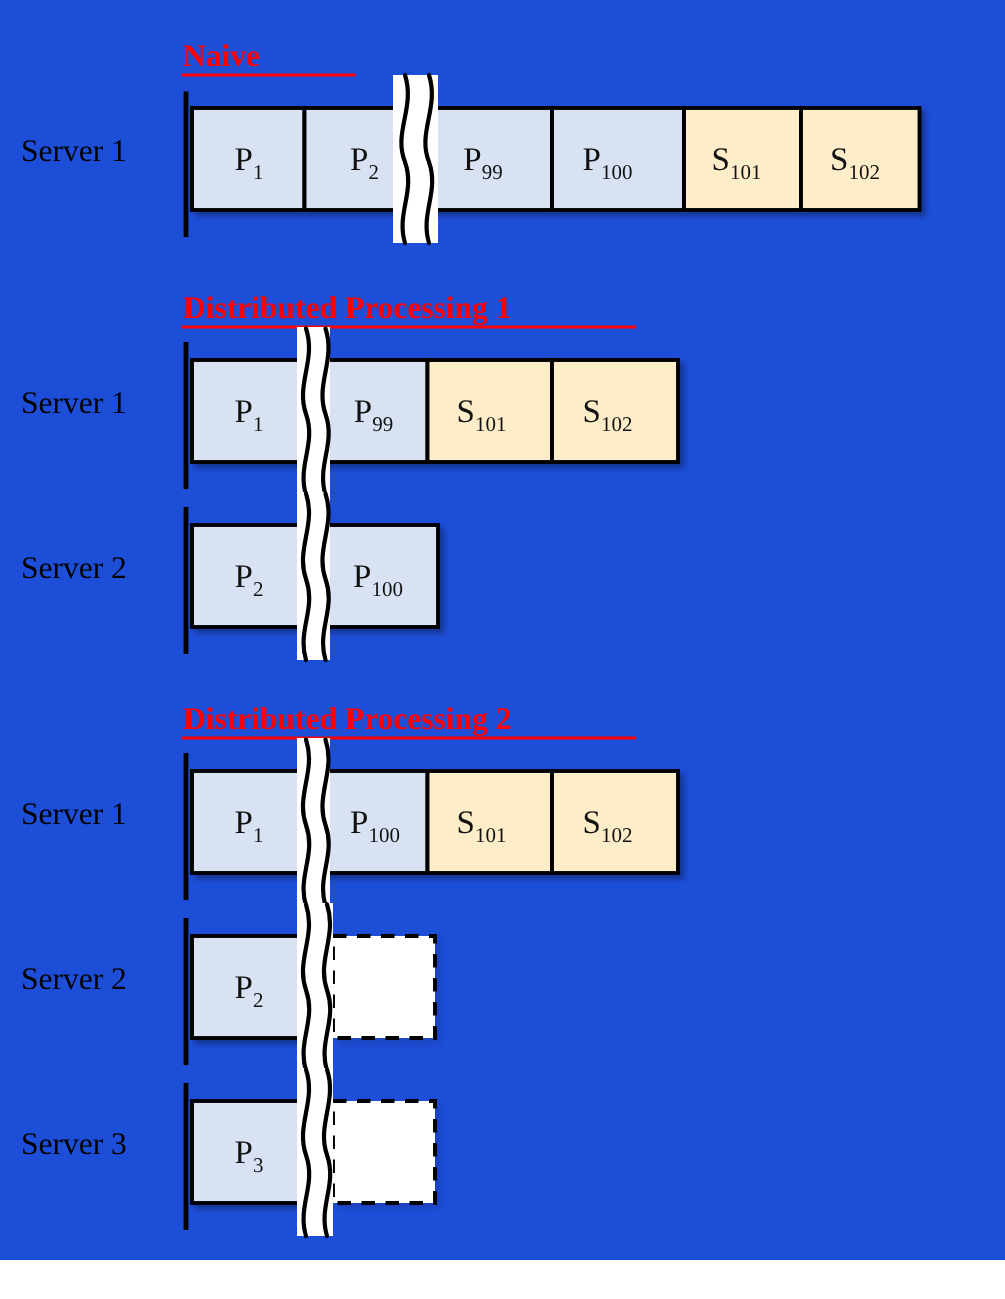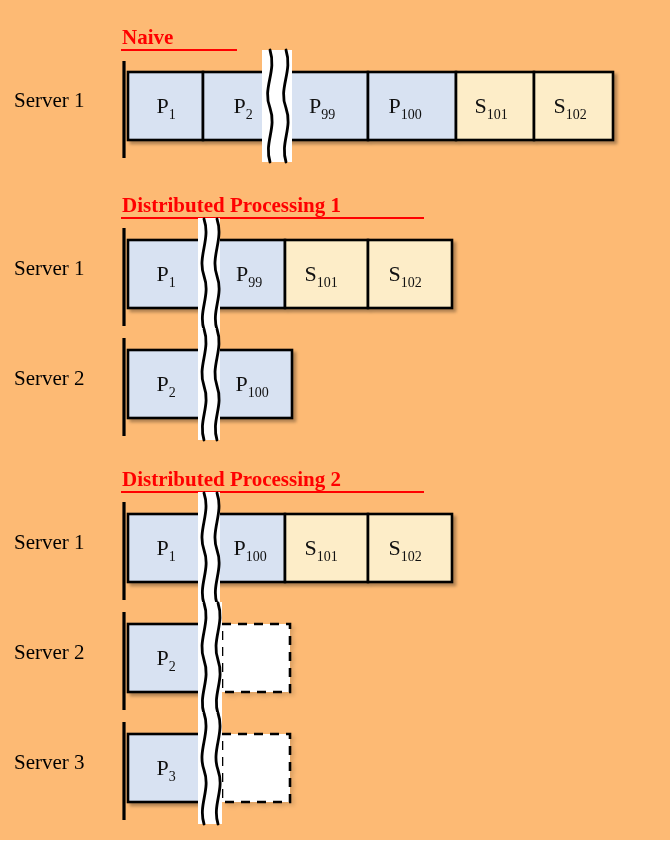--- a/index.html
+++ b/index.html
@@ -10,21 +10,21 @@
   body {
     width: 670px;
     height: 866px;
     font-family: "Liberation Serif", "DejaVu Serif", serif;
     overflow: hidden;
   }
   #stage {
     position: relative;
     width: 670px;
     height: 840px;
-    background: #fdba74;
+    background: #1d4ed8;
   }
   svg.diagram {
     position: absolute;
     left: 0;
     top: 0;
     width: 670px;
     height: 866px;
     display: block;
   }
   .section-title {

